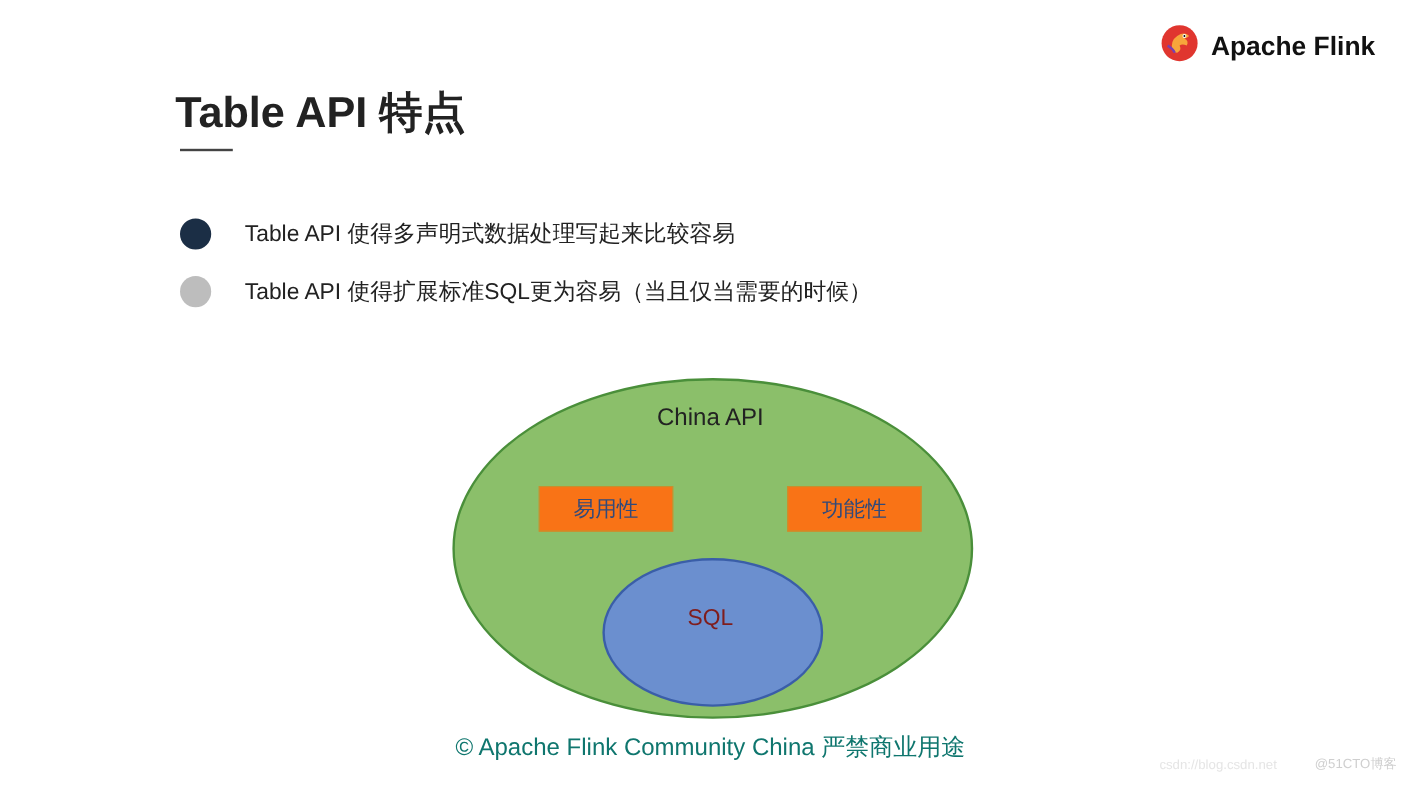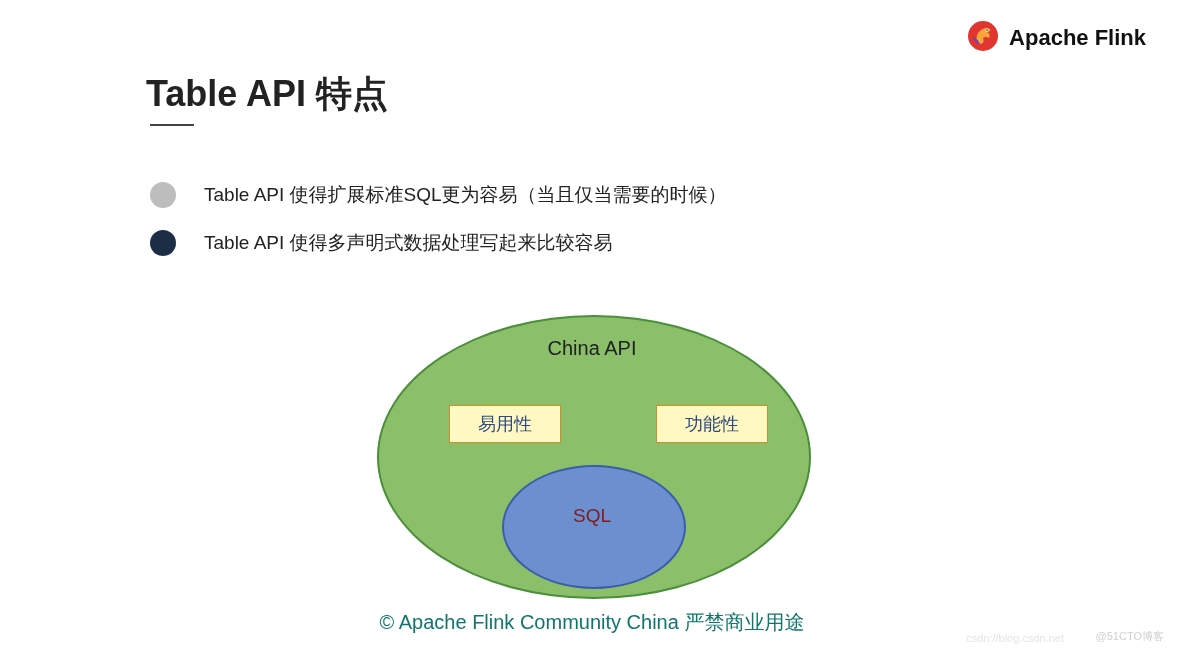--- a/index.html
+++ b/index.html
@@ -81,21 +81,21 @@
   .outer-label {
     position: absolute;
     top: 22px;
     left: 50%;
     transform: translateX(-50%);
     font-size: 20px;
     color: #222;
   }
   .box {
     position: absolute;
-    background: #fef9c3;
+    background: #f97316;
     border: 1.5px solid #c78f2d;
     padding: 6px 0;
     width: 110px;
     text-align: center;
     font-size: 18px;
     color: #314a7b;
   }
   .box-left  { left: 72px;  top: 90px; }
   .box-right { left: 240px; top: 90px; margin-left: 39px; }
   .inner-ellipse {
@@ -154,26 +154,26 @@
     </svg>
   </span>
   <span class="brand-text">Apache Flink</span>
 </div>
 
 <div class="title">Table API 特点</div>
 <div class="title-rule"></div>
 
 <div class="bullets">
   <div class="bullet">
+    <div class="dot dot-dark"></div>
+    <div class="bullet-text">Table API 使得多声明式数据处理写起来比较容易</div>
+  </div>
+  <div class="bullet">
     <div class="dot dot-grey"></div>
     <div class="bullet-text">Table API 使得扩展标准SQL更为容易（当且仅当需要的时候）</div>
-  </div>
-  <div class="bullet">
-    <div class="dot dot-dark"></div>
-    <div class="bullet-text">Table API 使得多声明式数据处理写起来比较容易</div>
   </div>
 </div>
 
 <div class="diagram">
   <div class="outer-ellipse"></div>
   <div class="outer-label">China API</div>
   <div class="box box-left">易用性</div>
   <div class="box box-right">功能性</div>
   <div class="inner-ellipse"></div>
   <div class="inner-label">SQL</div>

